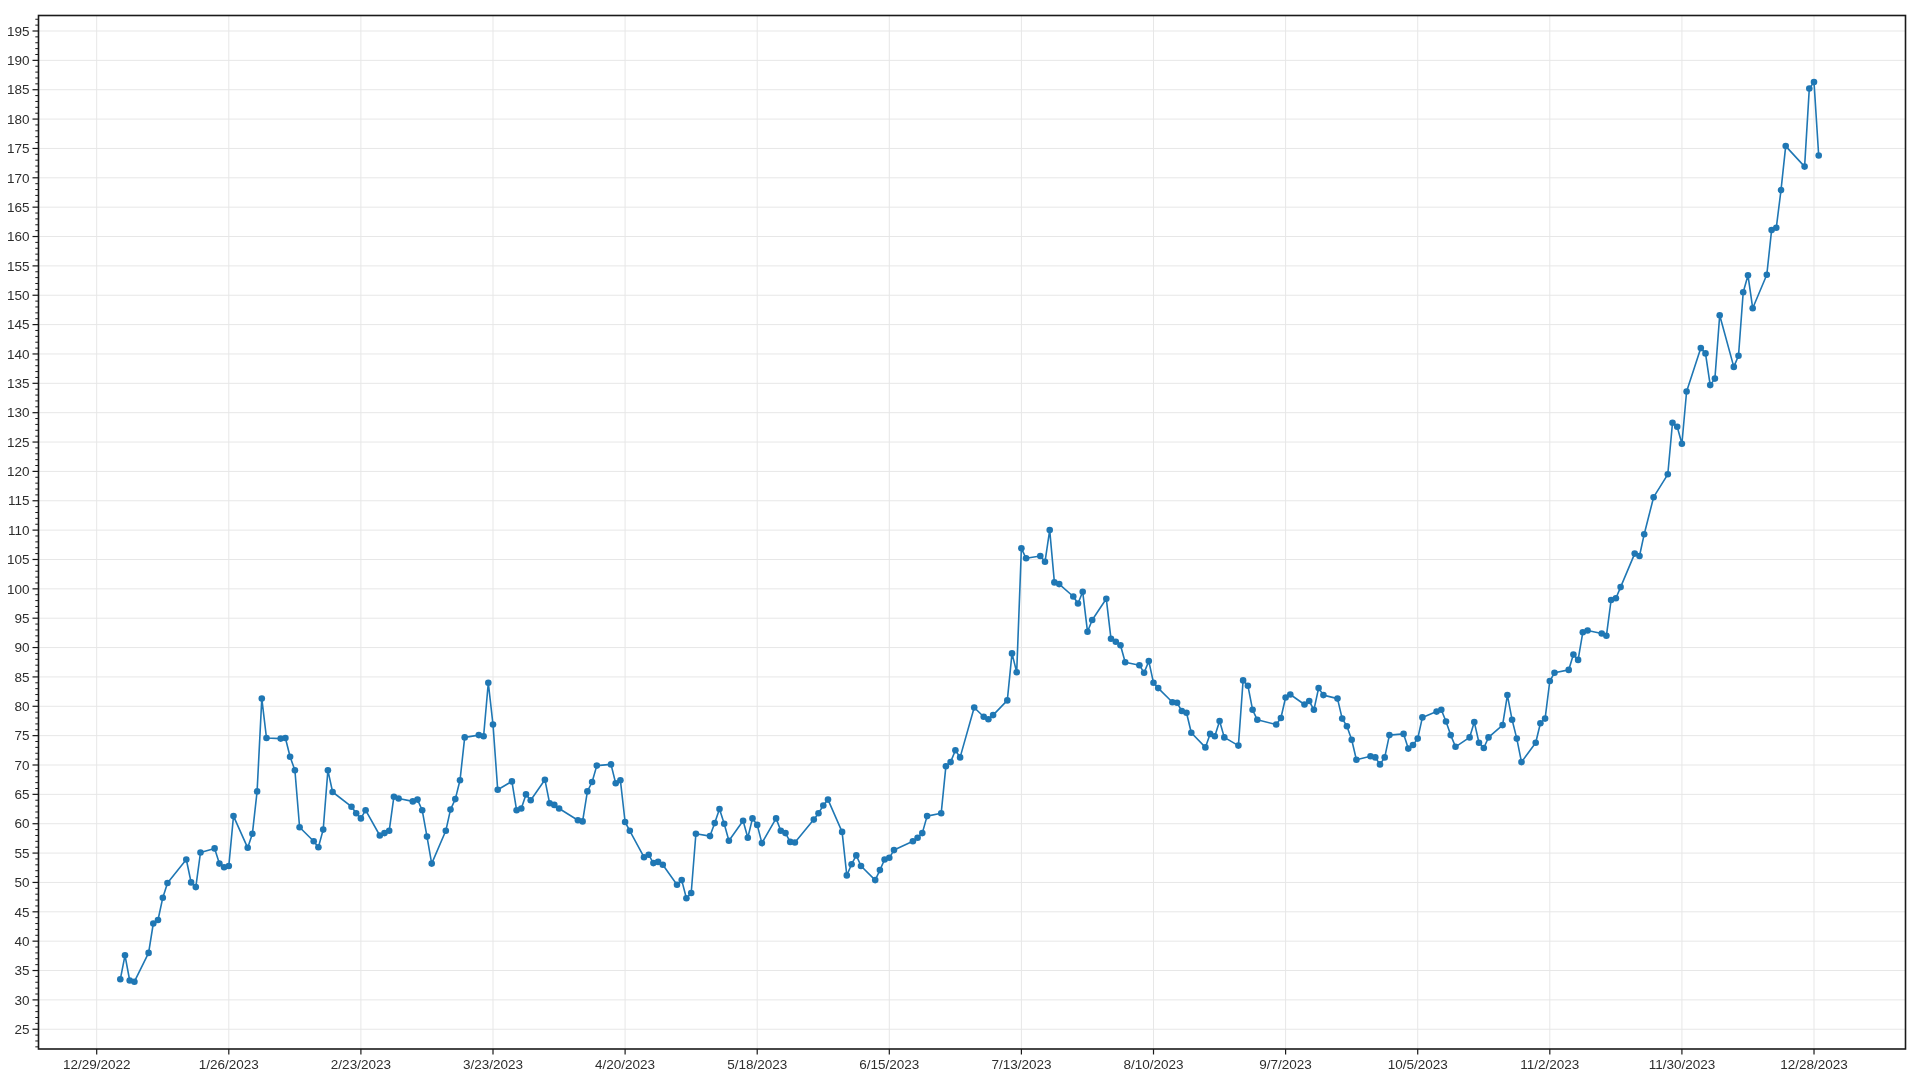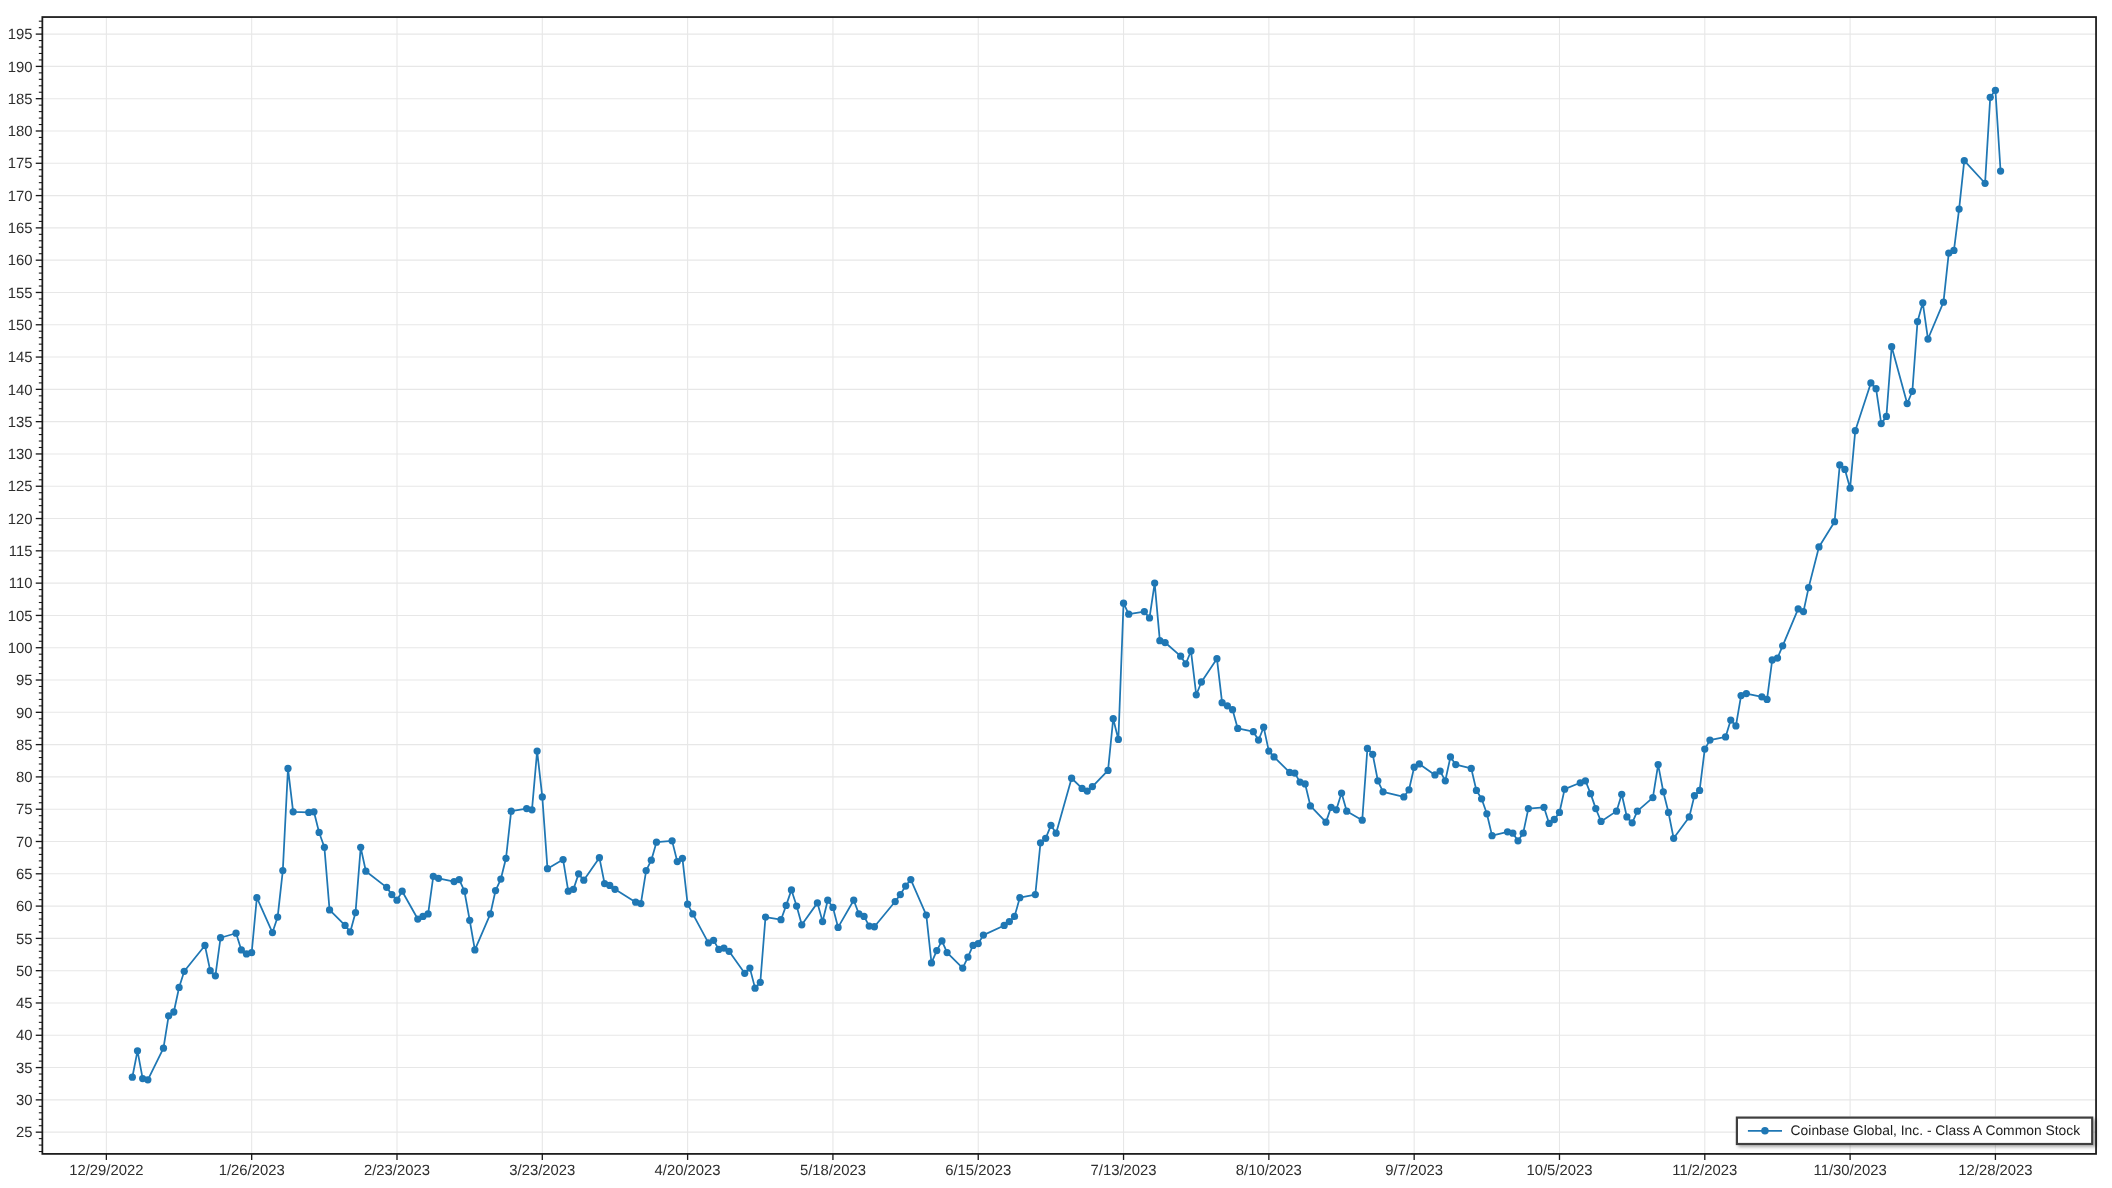--- a/index.html
+++ b/index.html
@@ -581,20 +581,13 @@
         <circle cx="1776.3" cy="227.7" r="3.3" fill="#1f77b4"></circle>
         <circle cx="1781.0" cy="190.1" r="3.3" fill="#1f77b4"></circle>
         <circle cx="1785.7" cy="146.1" r="3.3" fill="#1f77b4"></circle>
         <circle cx="1804.6" cy="166.6" r="3.3" fill="#1f77b4"></circle>
         <circle cx="1809.3" cy="88.5" r="3.3" fill="#1f77b4"></circle>
         <circle cx="1814.0" cy="82.1" r="3.3" fill="#1f77b4"></circle>
         <circle cx="1818.7" cy="155.5" r="3.3" fill="#1f77b4"></circle>
       </g>
   </svg>
 
-  <div class="legend-box">
-    <svg width="33" height="12">
-      <line id="legend-line" x1="1" y1="6" x2="32" y2="6" stroke-width="1.6" stroke="#1f77b4"></line>
-      <circle id="legend-dot" cx="16.5" cy="6" r="3.4" fill="#1f77b4"></circle>
-    </svg>
-    <span class="legend-label">Coinbase Global, Inc. - Class A Common Stock</span>
-  </div>
 </div>
 
 </body></html>

